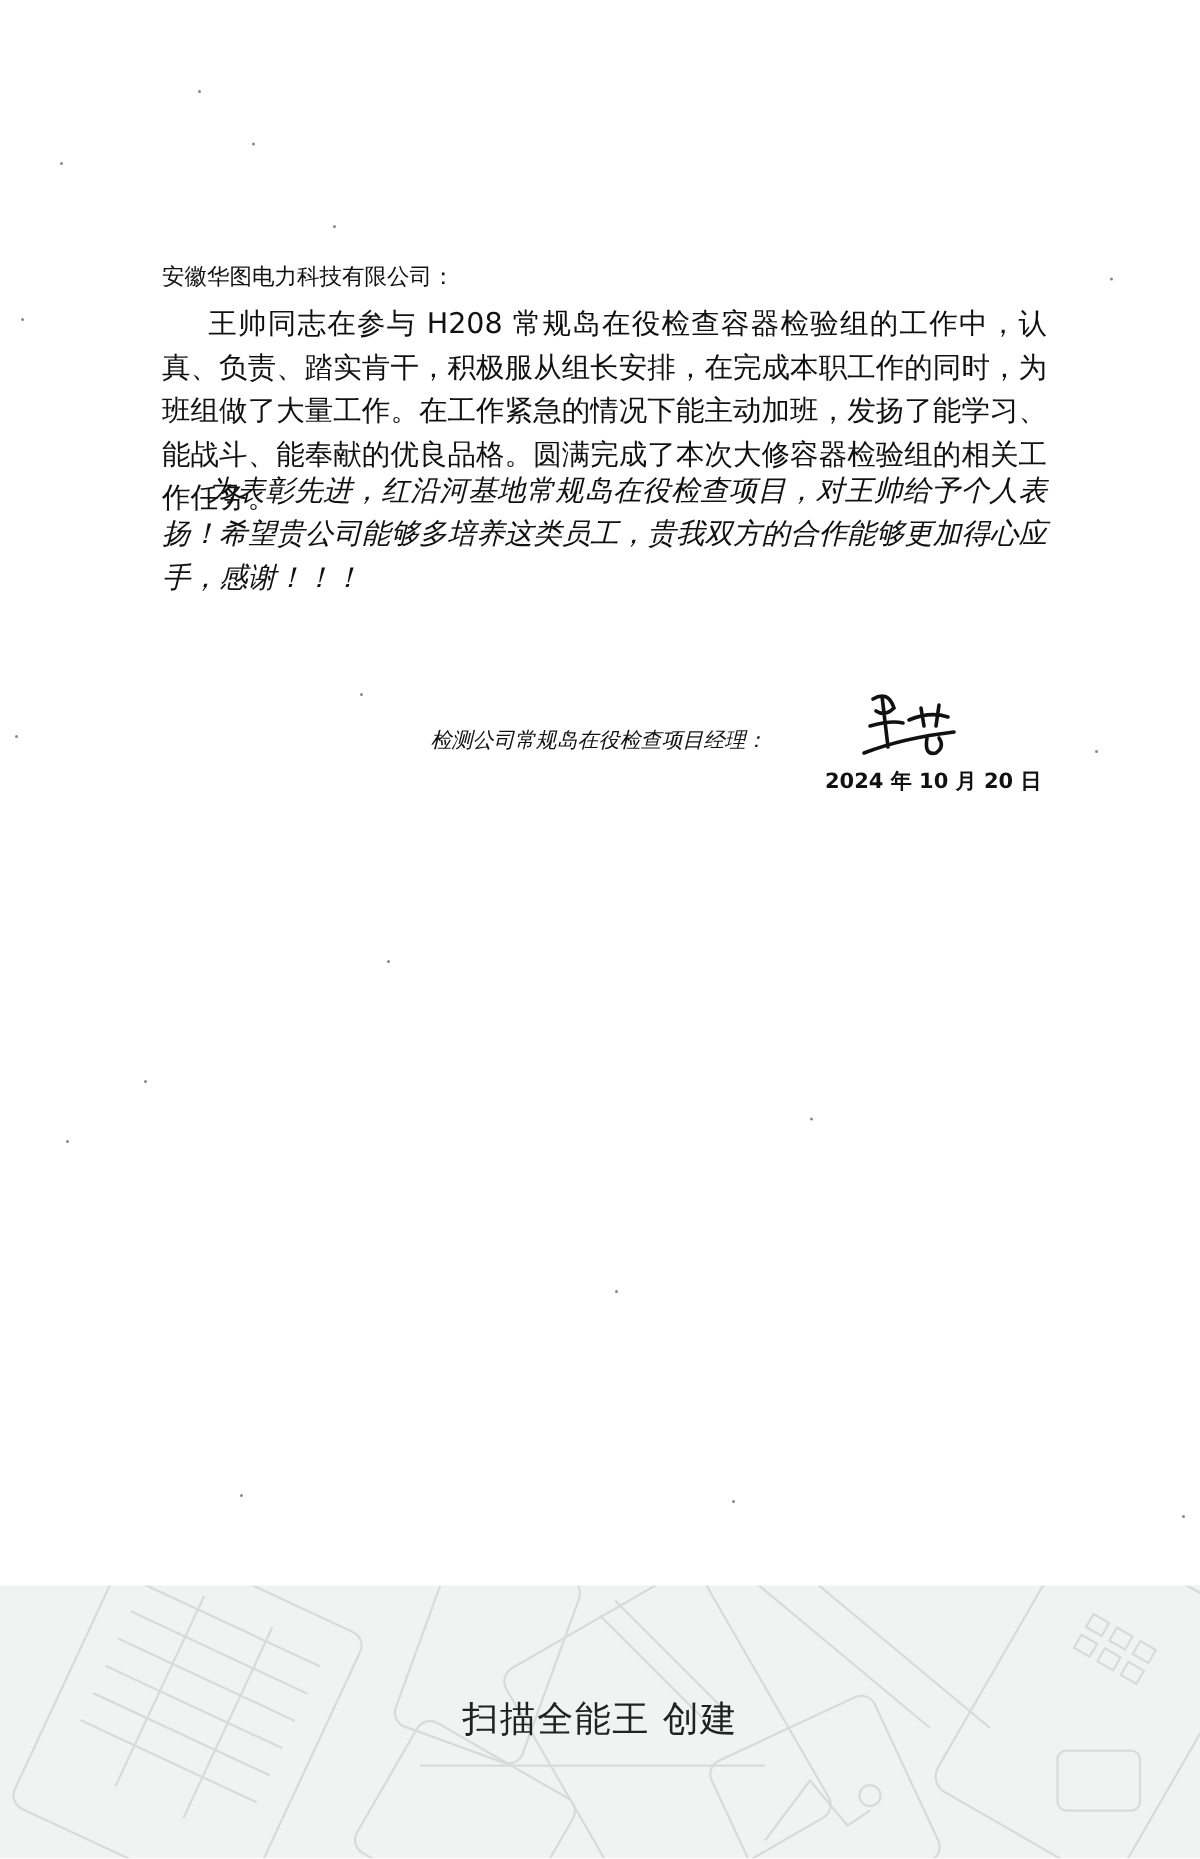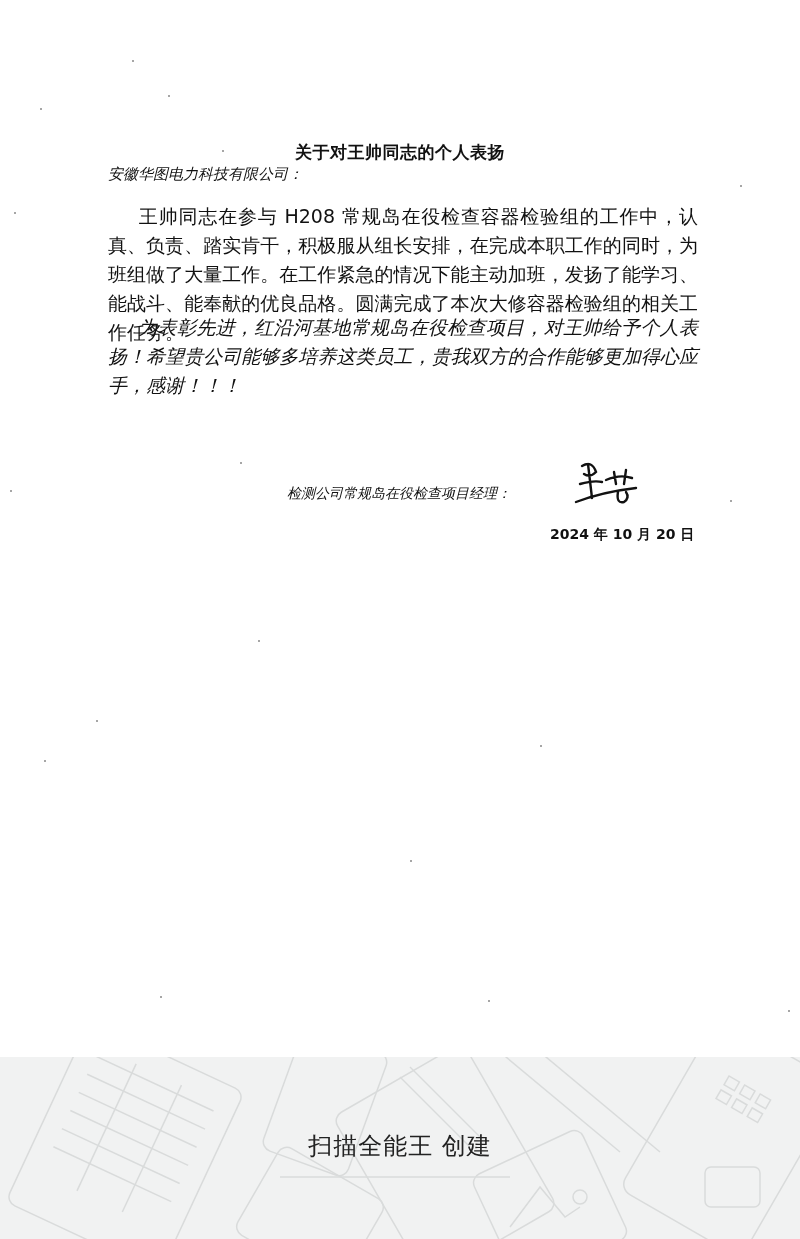--- a/index.html
+++ b/index.html
@@ -8,28 +8,28 @@
       background: #ffffff;
       font-family: "DejaVu Sans", "Liberation Sans", sans-serif;
       color: #111;
     }
     .page { position: absolute; left: 0; top: 0; width: 800px; height: 1057px; background: #fff; }
     .speck { position: absolute; width: 2px; height: 2px; background: #555; border-radius: 50%; opacity: .7; }
     .title {
       position: absolute; left: 0; width: 800px; top: 141px;
       text-align: center; font-size: 17px; font-weight: bold; letter-spacing: 0.5px;
     }
-    .salutation { position: absolute; left: 108px; top: 165px; font-size: 15px; font-style: italic; }
+    .salutation { position: absolute; left: 108px; top: 175px; font-size: 15px; }
     .para { position: absolute; left: 108px; width: 590px; font-size: 19px; line-height: 29px; text-align: justify; }
     .para .indent { display: inline-block; width: 30px; }
     .p1 { top: 202px; }
     .p2 { top: 313px; font-style: italic; }
     .sign-label { position: absolute; left: 287px; top: 485px; font-size: 14px; font-style: italic; }
     .signature { position: absolute; left: 572px; top: 458px; width: 90px; height: 60px; }
-    .date { position: absolute; left: 550px; top: 526px; font-size: 14px; font-weight: bold; }
+    .date { position: absolute; left: 550px; top: 512px; font-size: 14px; font-weight: bold; }
     .footer {
       position: absolute; left: 0; top: 1057px; width: 800px; height: 182px;
       background: #f1f2f2; overflow: hidden;
     }
     .footer svg.bg { position: absolute; left: 0; top: 0; }
     .footer-text {
       position: absolute; left: 0; width: 800px; top: 1130px;
       text-align: center; font-size: 24px; color: #222; letter-spacing: 1px;
     }
   </style>
@@ -49,21 +49,20 @@
   <span class="speck" style="left:730px;top:500px"></span>
   <span class="speck" style="left:258px;top:640px"></span>
   <span class="speck" style="left:96px;top:720px"></span>
   <span class="speck" style="left:540px;top:745px"></span>
   <span class="speck" style="left:44px;top:760px"></span>
   <span class="speck" style="left:410px;top:860px"></span>
   <span class="speck" style="left:160px;top:996px"></span>
   <span class="speck" style="left:488px;top:1000px"></span>
   <span class="speck" style="left:788px;top:1010px"></span>
 
-  <div class="title">关于对王帅同志的个人表扬</div>
   <div class="salutation">安徽华图电力科技有限公司：</div>
 
   <div class="para p1"><span class="indent"></span><span>王帅同志在参与 H208 常规岛在役检查容器检验组的工作中，认真、负责、踏实肯干，积极服从组长安排，在完成本职工作的同时，为班组做了大量工作。在工作紧急的情况下能主动加班，发扬了能学习、能战斗、能奉献的优良品格。圆满完成了本次大修容器检验组的相关工作任务。</span></div>
   <div class="para p2"><span class="indent"></span><span>为表彰先进，红沿河基地常规岛在役检查项目，对王帅给予个人表扬！希望贵公司能够多培养这类员工，贵我双方的合作能够更加得心应手，感谢！！！</span></div>
 
   <div class="sign-label">检测公司常规岛在役检查项目经理：</div>
   <svg class="signature" viewBox="0 0 90 60">
     <path d="M10 8 Q20 2 24 14 Q18 20 12 16 M16 6 L20 40 M8 26 Q22 22 30 24 M4 44 Q30 34 64 30 M34 22 Q48 16 60 20 M42 14 L44 26 M54 12 L52 26 M46 34 Q44 46 52 44 Q58 40 54 34" stroke="#111" stroke-width="2.4" fill="none" stroke-linecap="round"></path>
   </svg>
   <div class="date">2024 年 10 月 20 日</div>

